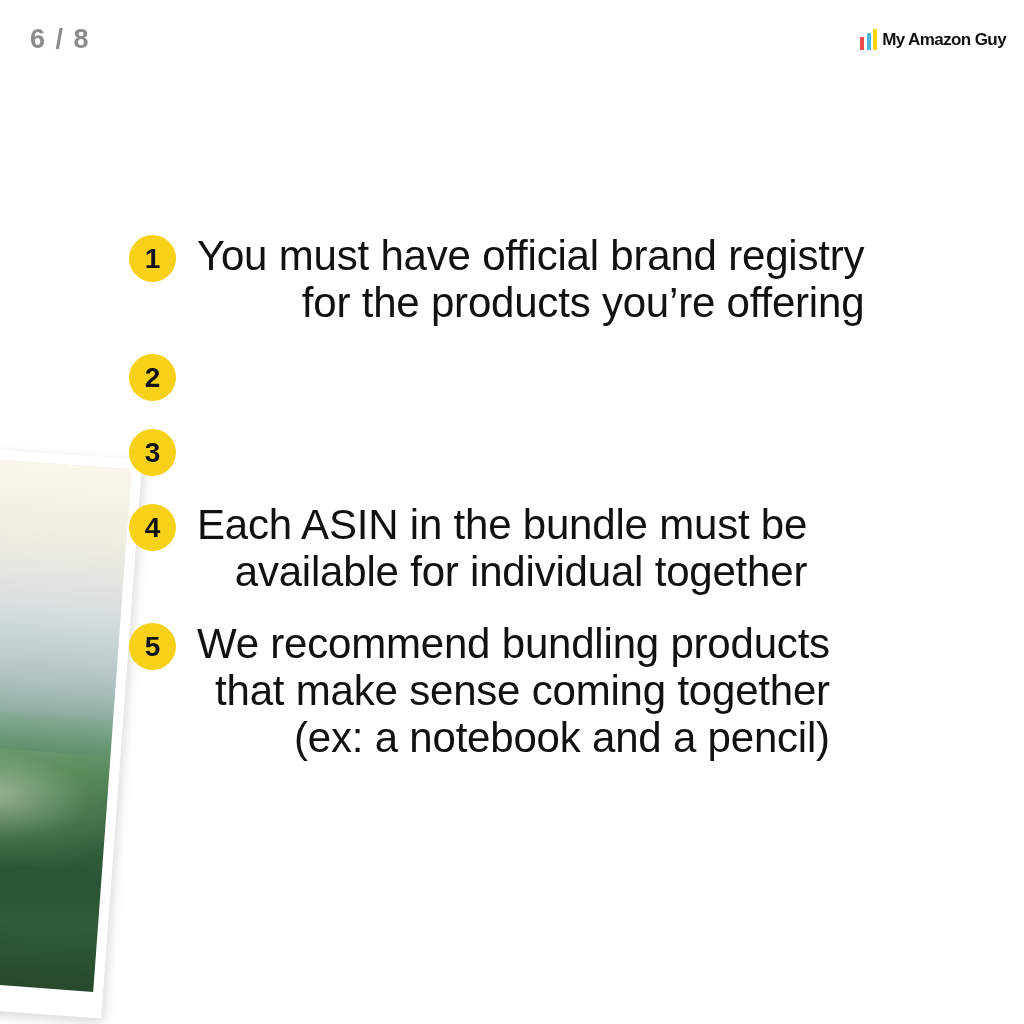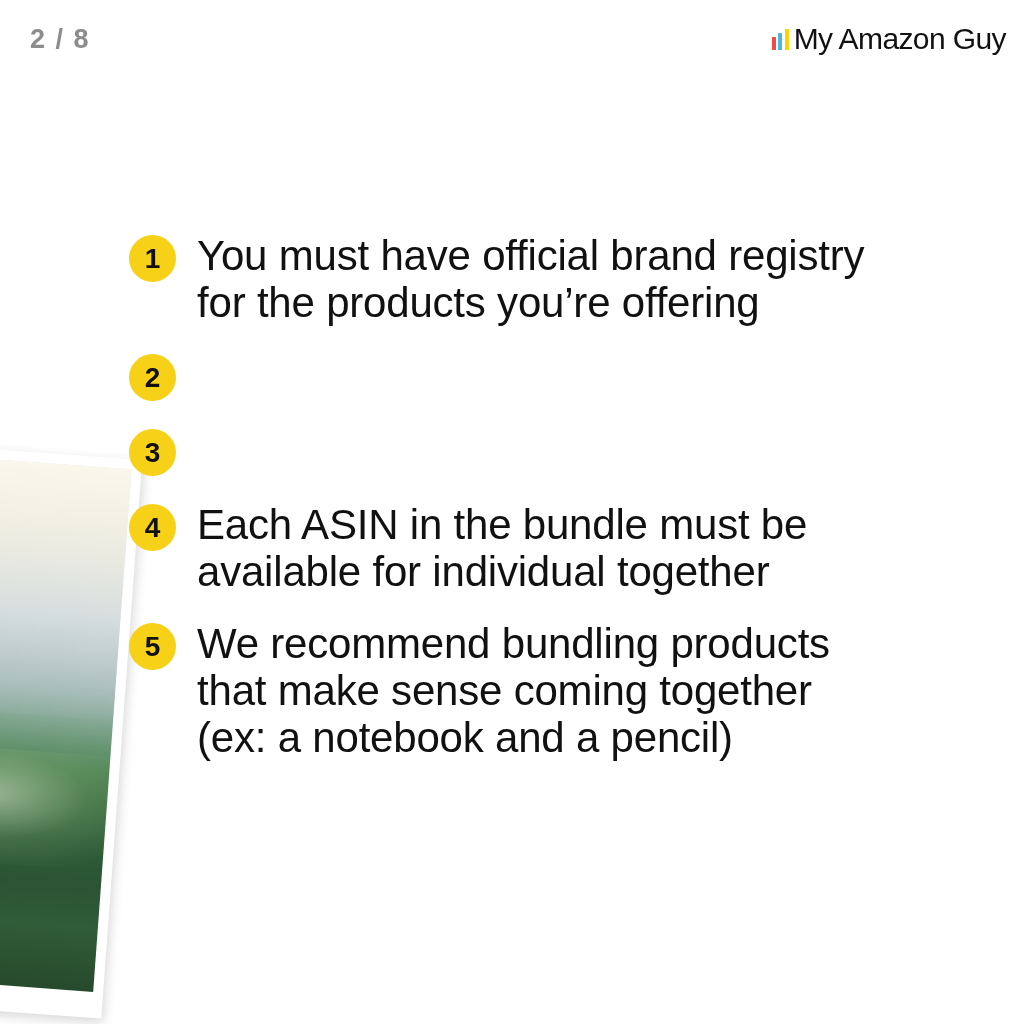--- a/index.html
+++ b/index.html
@@ -54,22 +54,22 @@
   }
   .logo-bars span {
     display: block;
     width: 4px;
     border-radius: 0.5px;
   }
   .bar-1 { height: 13px; background: #ef4a4a; }
   .bar-2 { height: 17px; background: #4fb7dd; }
   .bar-3 { height: 21px; background: #ffd400; }
   .brand-name {
-    font-size: 30px;
-    font-weight: normal;
+    font-size: 17px;
+    font-weight: bold;
     color: #111111;
     letter-spacing: -0.6px;
     line-height: 1;
     white-space: nowrap;
   }
 
   
   .headline {
     position: absolute;
     left: 58px;
@@ -111,20 +111,21 @@
     line-height: 1;
   }
   .req-text {
     margin-left: 21px;
     font-size: 42px;
     line-height: 1.12;
     color: #111111;
     letter-spacing: -0.2px;
     white-space: pre-line;
     padding-top: 0px;
+    text-align: right;
   }
 
   
   .photo-frame {
     position: absolute;
     left: -78px;
     top: 452px;
     width: 200px;
     height: 560px;
     background: #ffffff;
@@ -180,21 +181,21 @@
 </style>
 </head>
 <body>
 
 <div class="slide">
 
   <div class="photo-frame">
     <div class="photo-image"></div>
   </div>
 
-  <div class="page-indicator">2 / 8</div>
+  <div class="page-indicator">6 / 8</div>
 
   <div class="brand-logo">
     <span class="logo-bars">
       <span class="bar-1"></span>
       <span class="bar-2"></span>
       <span class="bar-3"></span>
     </span>
     <span class="brand-name">My Amazon Guy</span>
   </div>
 

